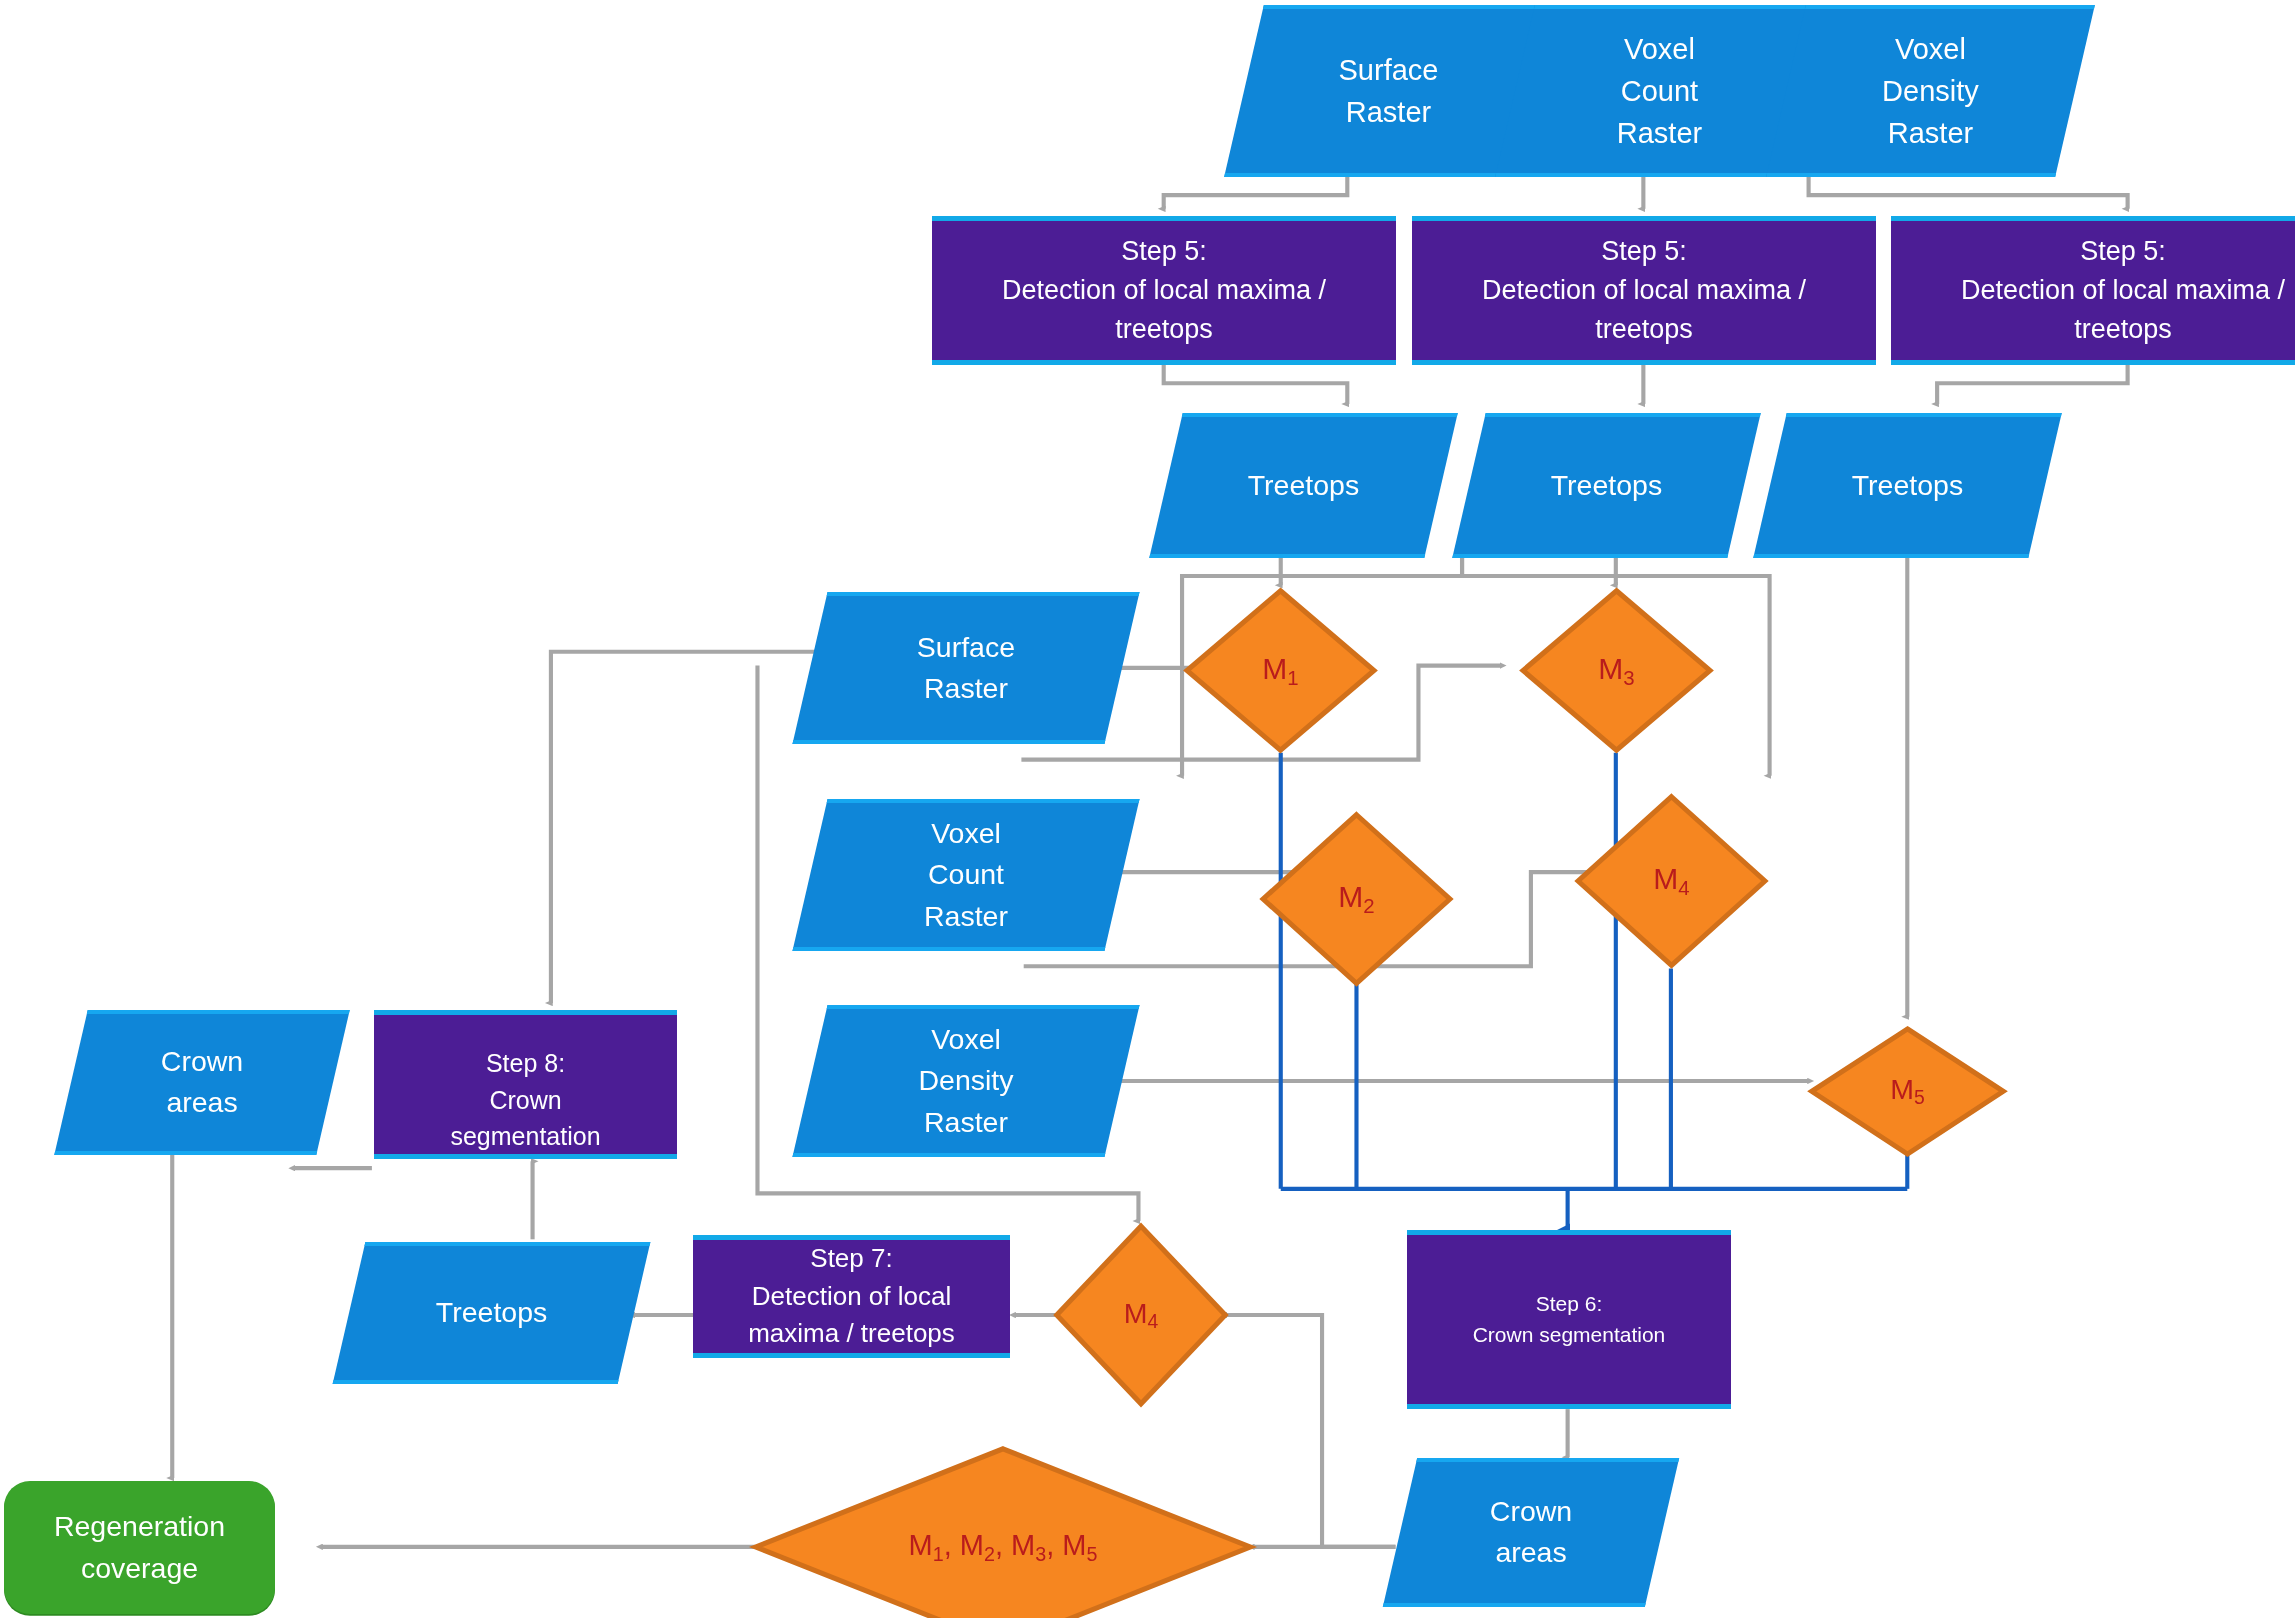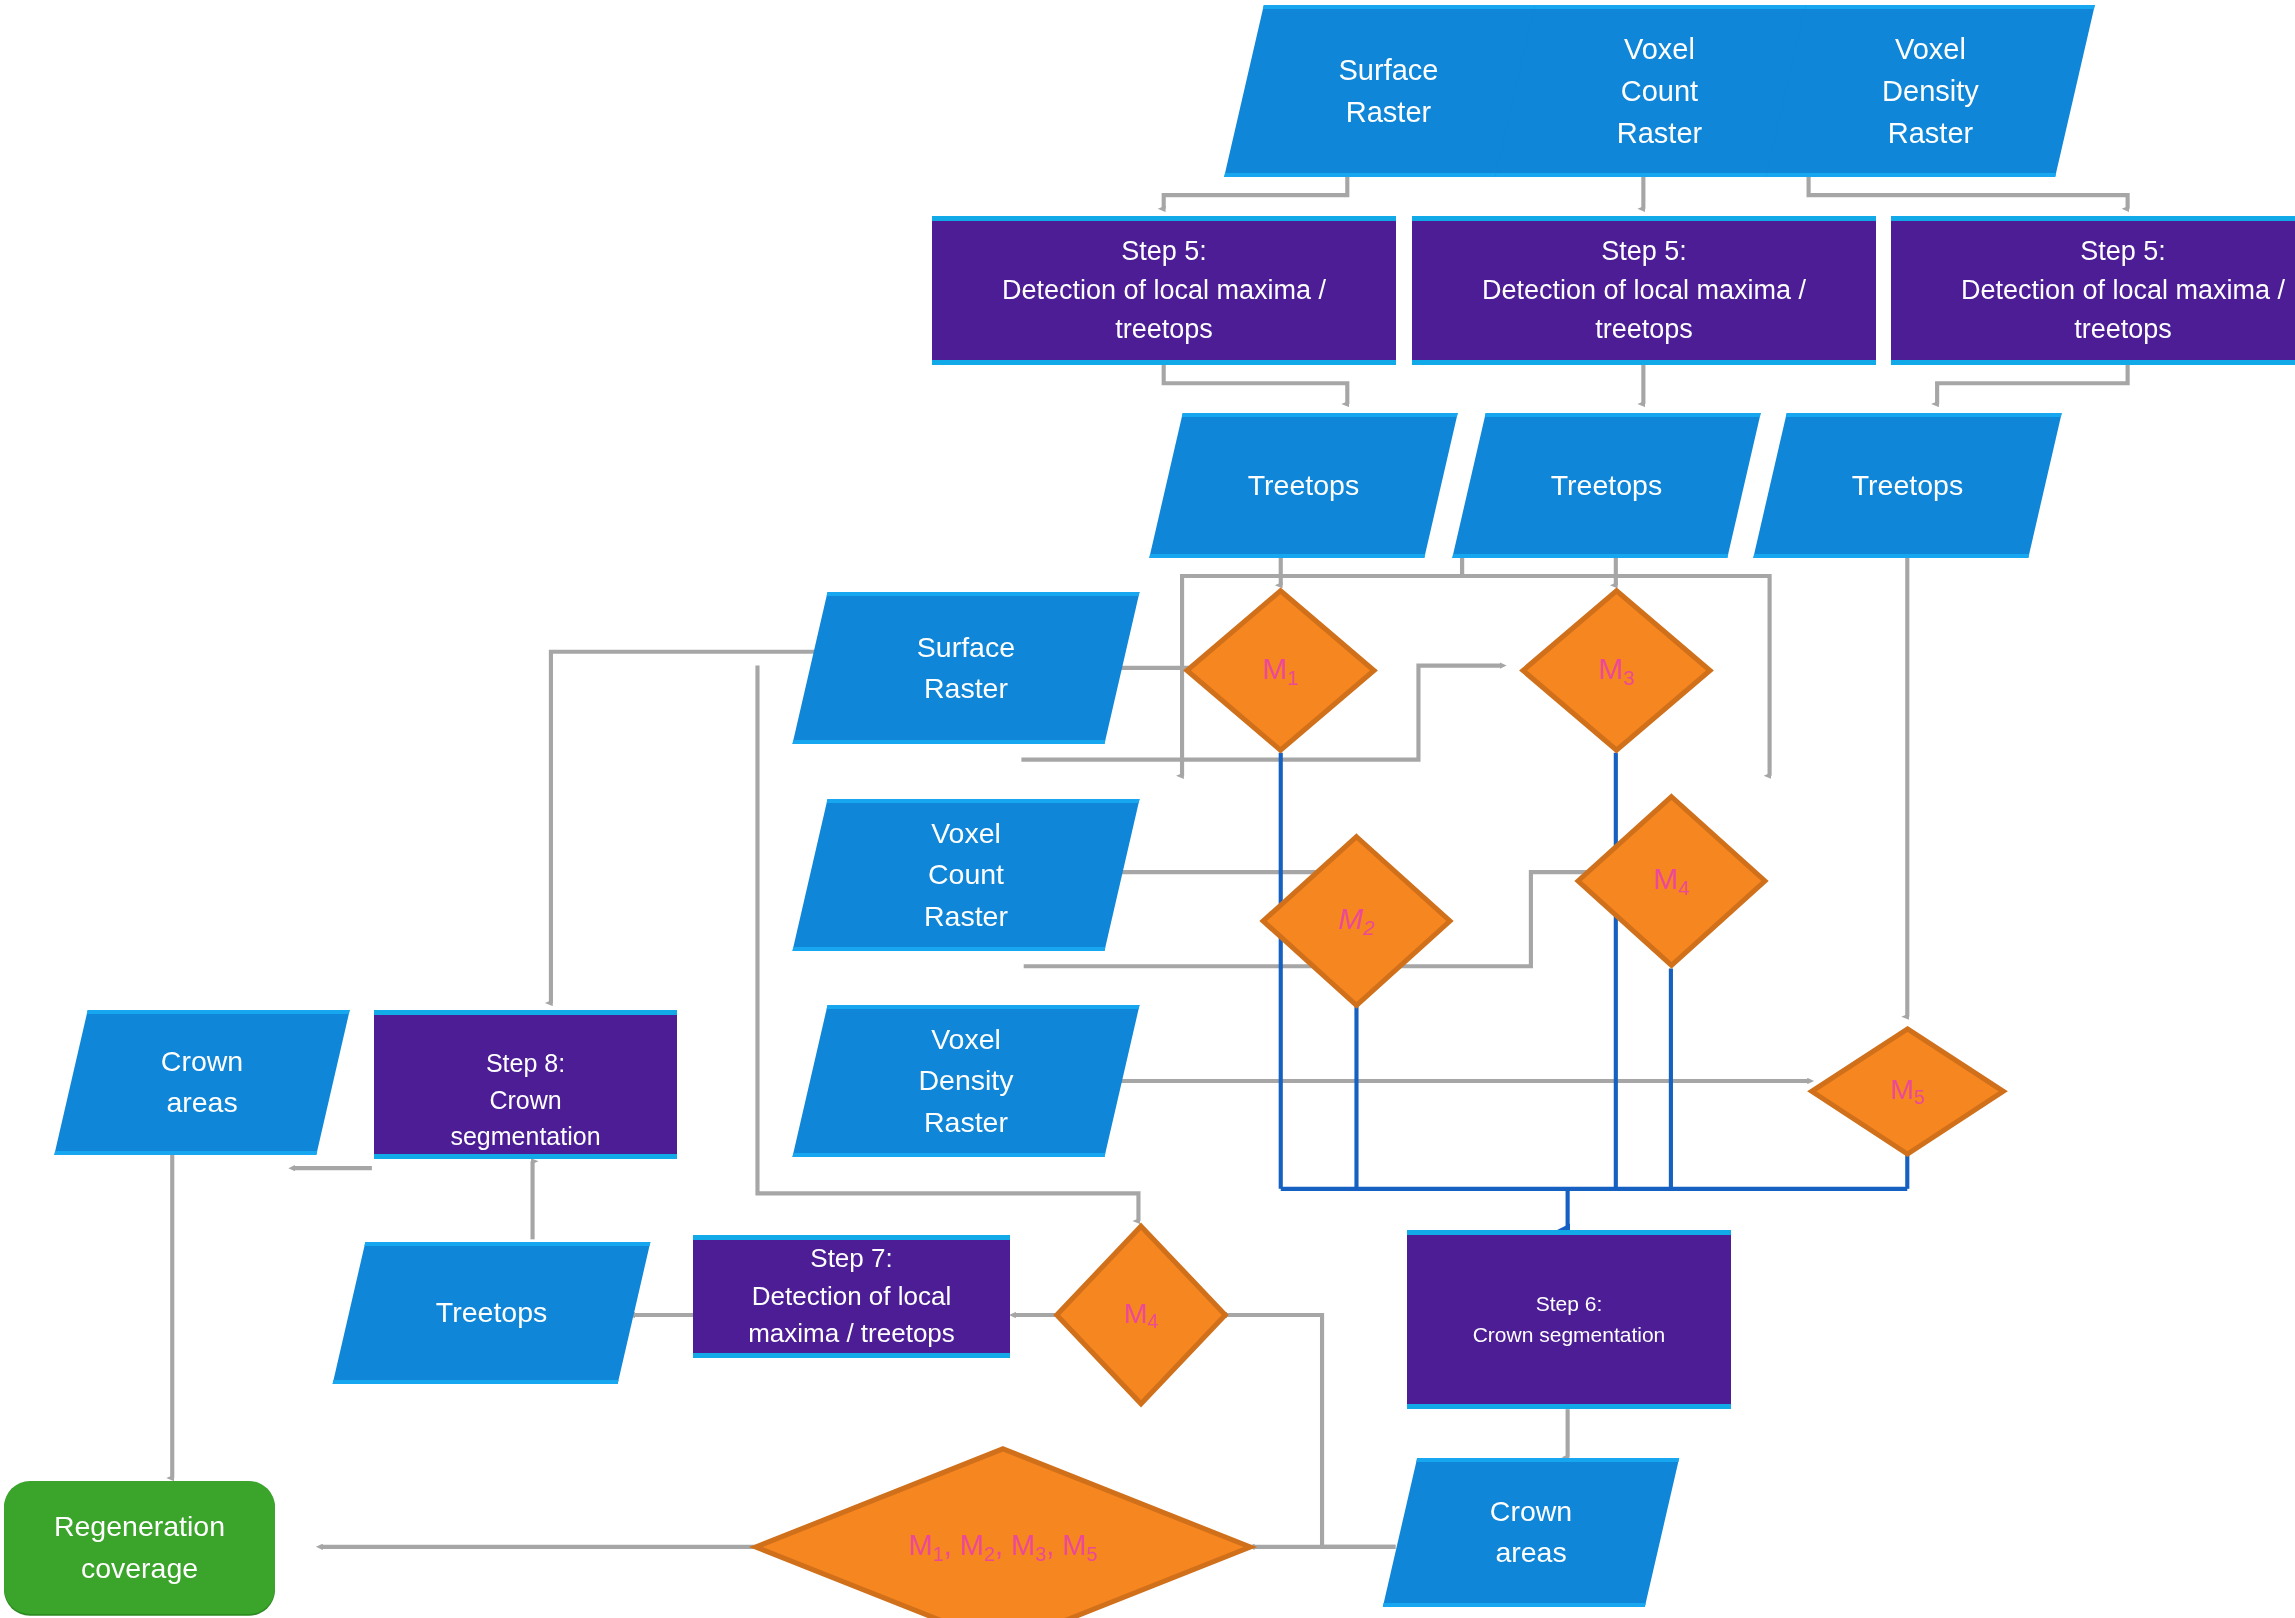--- a/index.html
+++ b/index.html
@@ -14,21 +14,21 @@
         transform:skewX(-13deg);}
   .para > .lbl{transform:skewX(13deg);}
   
   .proc{background:#4c1d95;border-top:5px solid #12a9e8;border-bottom:5px solid #12a9e8;}
   
   .term{background:#3aa42b;border-radius:26px;box-shadow:0 1.8px 0 #2d8a21;}
   
   .dia{position:absolute;}
   .dia svg{position:absolute;left:0;top:0;overflow:visible;}
   .dia .dlbl{position:absolute;left:0;top:0;width:100%;height:100%;
-       display:flex;align-items:center;justify-content:center;color:#ec4899;pointer-events:none;}
+       display:flex;align-items:center;justify-content:center;color:#b91c1c;pointer-events:none;}
   sub{font-size:0.68em;vertical-align:-0.28em;}
 </style>
 </head>
 <body>
 
 <div id="stage">
 
 <svg id="wires" viewBox="0 0 5104 3525" xmlns="http://www.w3.org/2000/svg">
   <defs>
     <marker id="ah-g" markerWidth="16" markerHeight="14" refX="3" refY="7" orient="auto" markerUnits="userSpaceOnUse">
@@ -149,21 +149,21 @@
       </div>
 </div>
 <div class="dia" style="left:1520px;top:588px;width:193px;height:165px;">
   <svg width="193" height="165" viewBox="0 0 420 360">
         <polygon points="210,6 414,180 210,354 6,180" fill="#f68620" stroke="#d1701a" stroke-width="11"></polygon>
       </svg>
   <div class="dlbl" style="font-size:30px;text-align:center;">
         <span><span>M</span><sub>3</sub></span>
       </div>
 </div>
-<div class="dia" style="left:1260px;top:834px;width:193px;height:174px;font-style:italic;">
+<div class="dia" style="left:1260px;top:812px;width:193px;height:174px;">
   <svg width="193" height="174" viewBox="0 0 420 380">
         <polygon points="210,6 414,190 210,374 6,190" fill="#f68620" stroke="#d1701a" stroke-width="11"></polygon>
       </svg>
   <div class="dlbl" style="font-size:30px;">
         <span><span>M</span><sub>2</sub></span>
       </div>
 </div>
 <div class="dia" style="left:1575px;top:794px;width:193px;height:174px;">
   <svg width="193" height="174" viewBox="0 0 420 380">
         <polygon points="210,6 414,190 210,374 6,190" fill="#f68620" stroke="#d1701a" stroke-width="11"></polygon>

